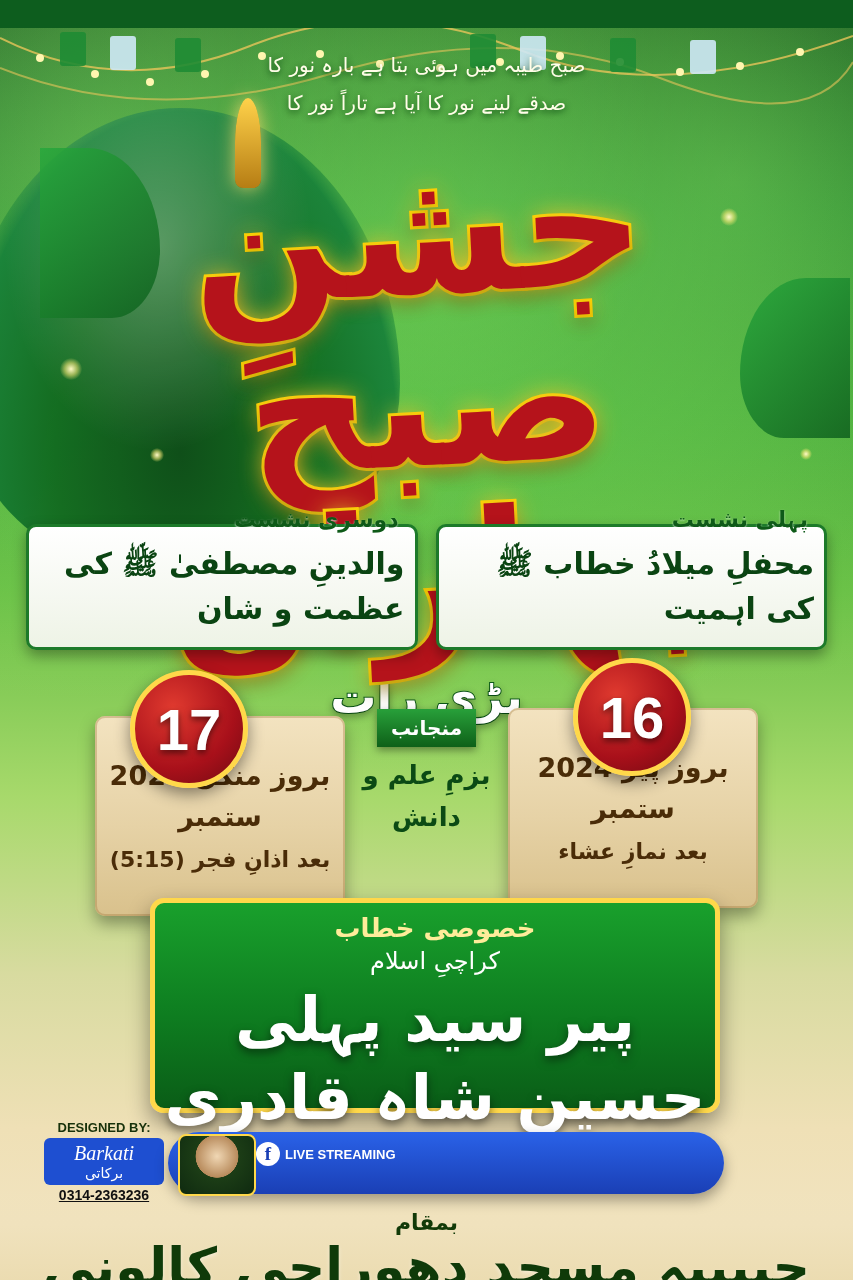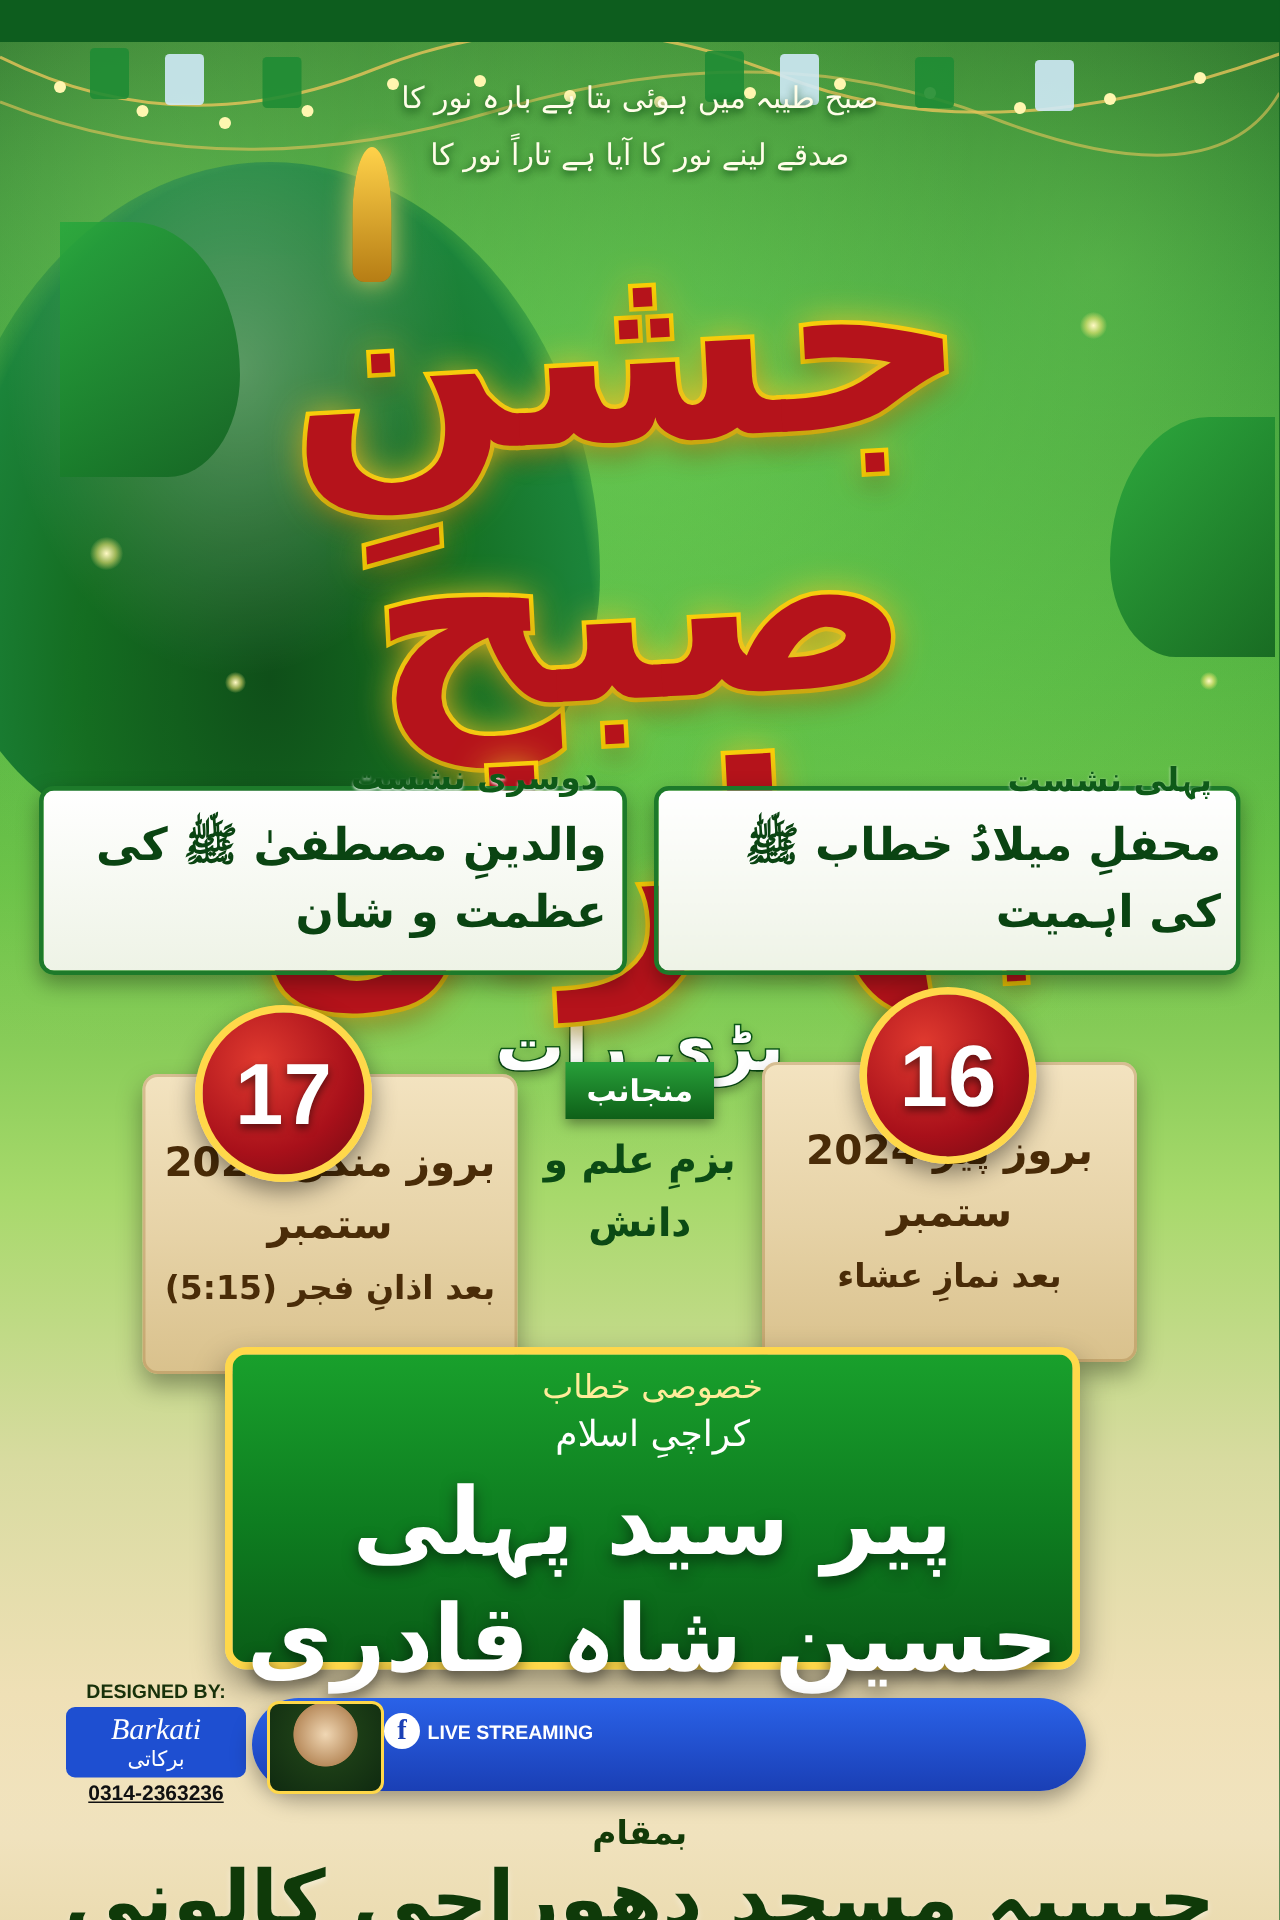--- a/index.html
+++ b/index.html
@@ -146,21 +146,21 @@
 
   .speaker-box{
     position:absolute;left:150px;top:870px;width:560px;height:195px;
     background:linear-gradient(180deg,#19a02c 0%,#0e7d20 55%,#0a5d17 100%);
     border:5px solid #ffd84a;border-radius:14px;
     box-shadow:0 10px 22px rgba(0,0,0,.4);
     text-align:center;direction:rtl;
     padding-top:10px;
   }
   .khitab{
-    font-family:"DejaVu Sans", sans-serif;font-size:22px;color:#ffec9a;font-weight:normal;
+    font-family:"DejaVu Sans", sans-serif;font-size:26px;color:#ffec9a;font-weight:bold;
   }
   .speaker-sub{
     font-family:"DejaVu Sans", sans-serif;font-size:24px;color:#ffffff;margin-top:4px;
   }
   .speaker-name{
     font-family:"DejaVu Sans", sans-serif;font-size:62px;color:#ffffff;font-weight:bold;
     line-height:1.25;margin-top:6px;
     text-shadow:0 4px 10px rgba(0,0,0,.5);
   }
 

